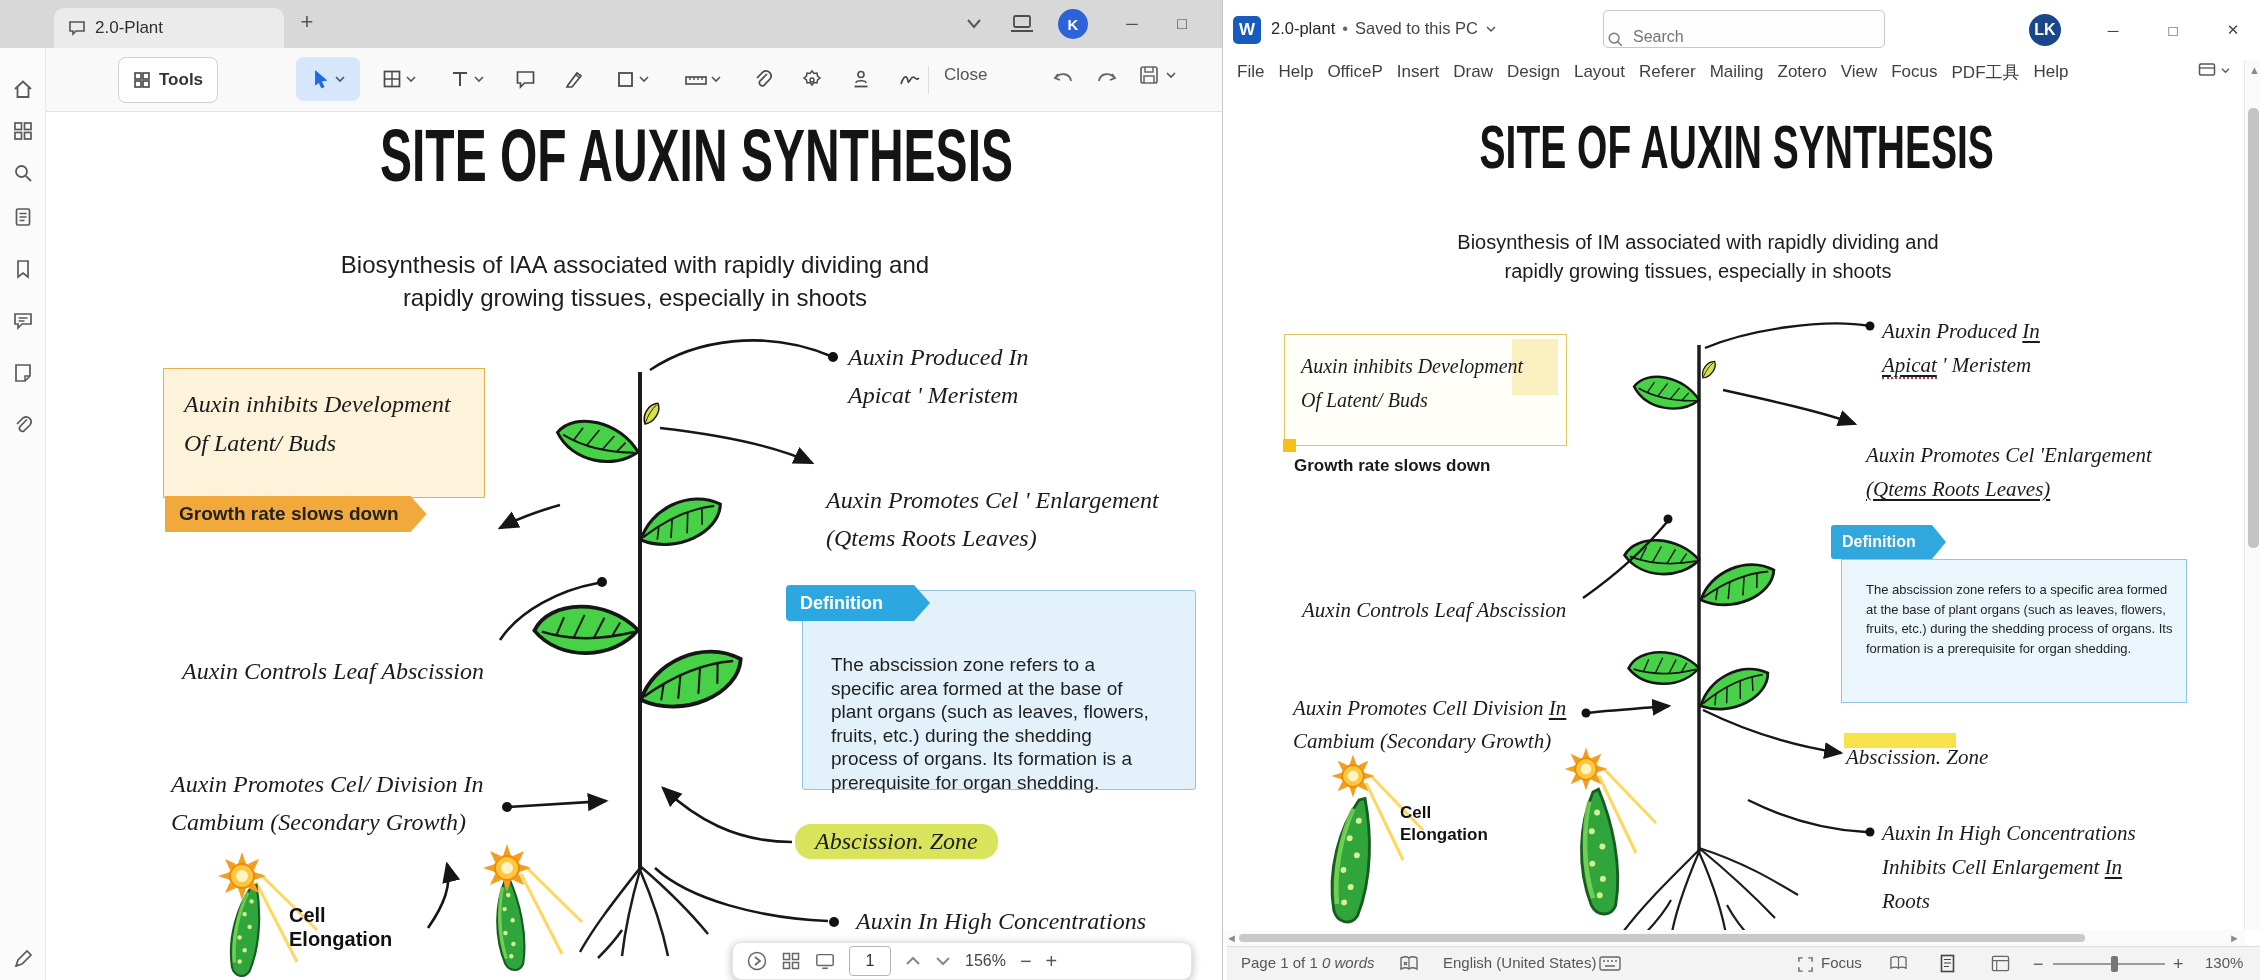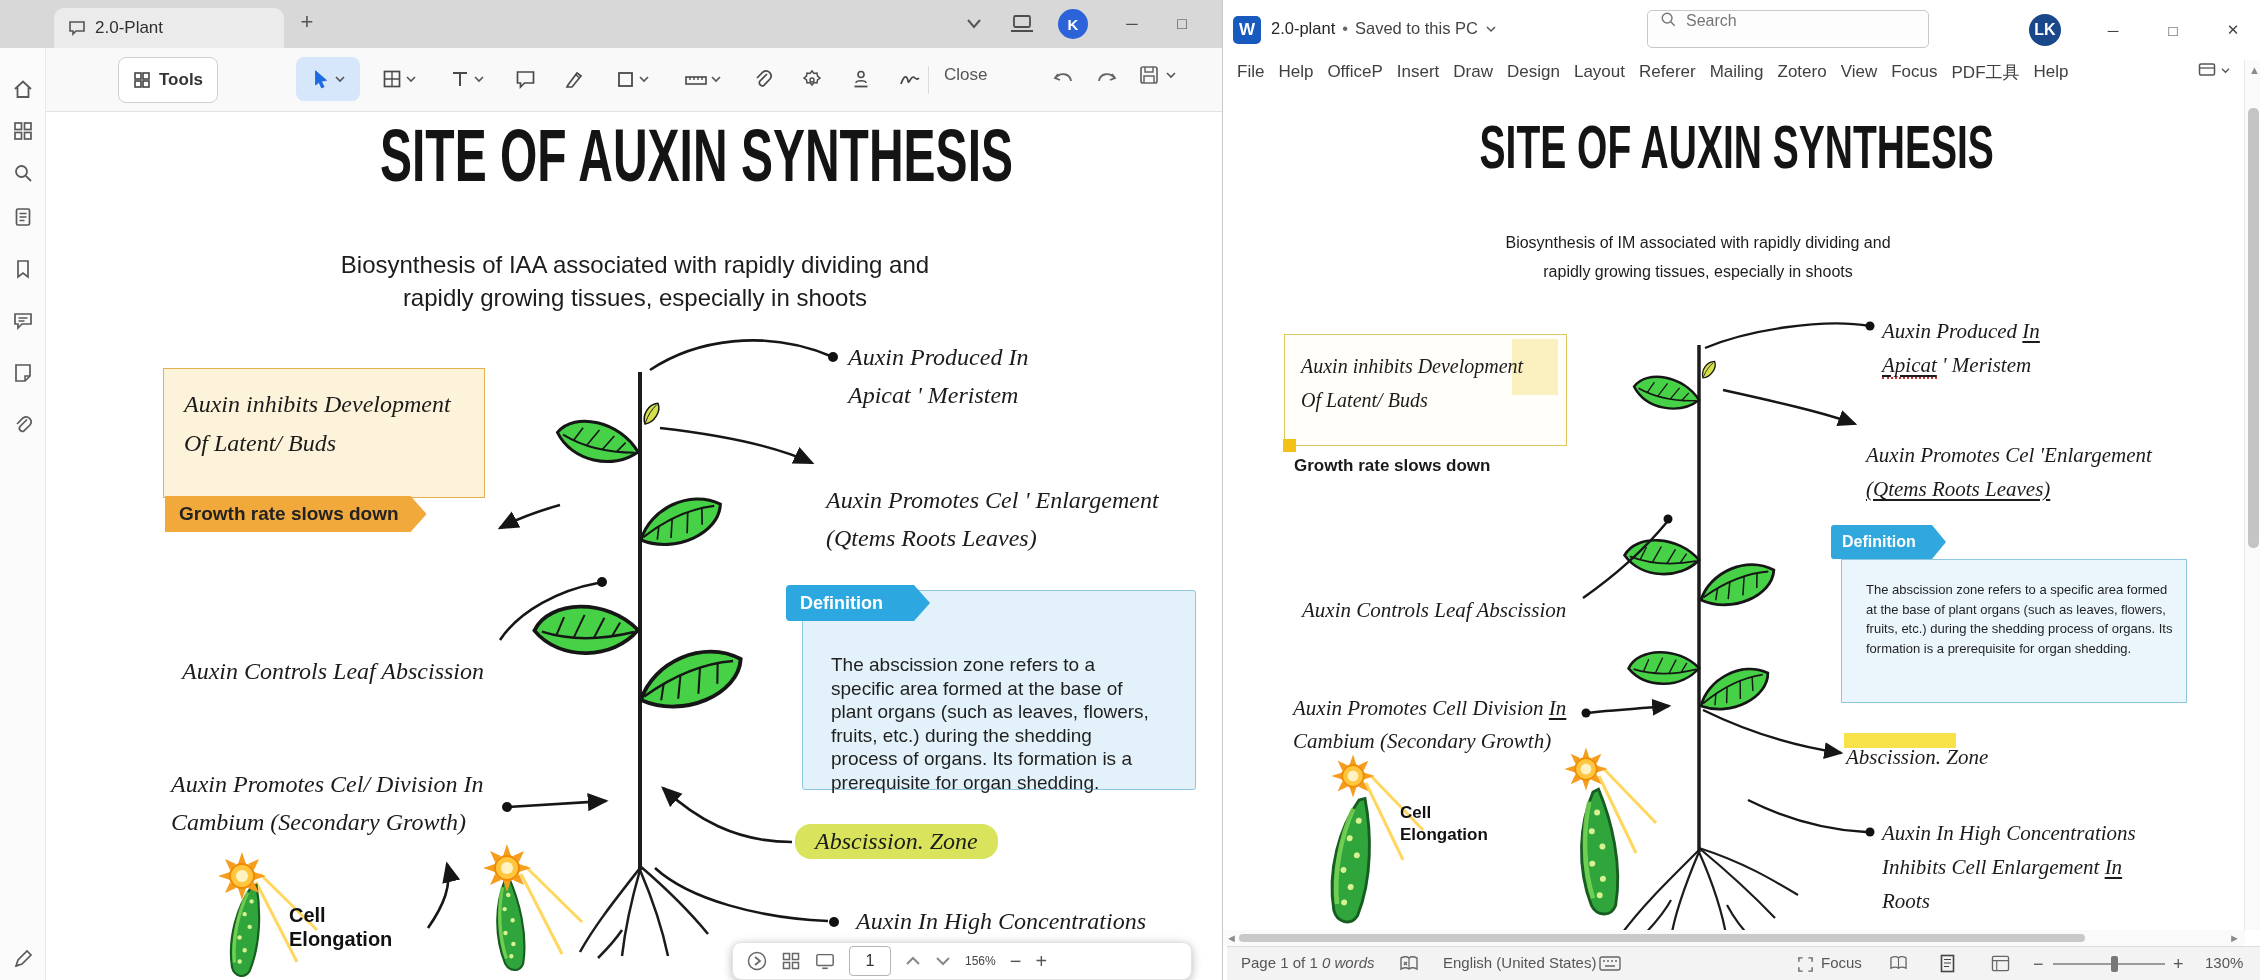--- a/index.html
+++ b/index.html
@@ -32,21 +32,21 @@
   .defbox{background:#e3f2fa;border:1px solid #8cc6e0;border-radius:3px;color:#1f1f1f;box-sizing:border-box;}
   .hl-pill{background:#d9e45c;border-radius:16px;}
   .pill{background:#fff;border:1px solid #e3e3e3;border-radius:9px;box-shadow:0 2px 10px rgba(0,0,0,.28);display:flex;align-items:center;gap:14px;padding:0 14px;box-sizing:border-box;}
   .pill .pico{width:20px;height:20px;color:#555;}
   .pageinput{width:36px;height:26px;border:1px solid #b5b5b5;border-radius:4px;text-align:center;font-size:16px;color:#333;}
 
   
   #word{left:1222px;top:0;width:1038px;height:980px;background:#fff;border-left:1px solid #c9c9c9;box-sizing:border-box;}
   #word .titlebar{left:0;top:0;width:1038px;height:60px;background:#fff;}
   .wlogo{width:28px;height:28px;border-radius:5px;background:#185abd;color:#fff;font-weight:bold;font-size:17px;display:flex;align-items:center;justify-content:center;}
-  .searchbox{width:282px;height:38px;border:1px solid #c8c8c8;border-radius:5px;background:#fdfdfd;display:flex;align-items:flex-start;gap:8px;padding:0 12px;box-sizing:border-box;margin-left:44px;}
+  .searchbox{width:282px;height:38px;border:1px solid #c8c8c8;border-radius:5px;background:#fdfdfd;display:flex;align-items:flex-end;gap:8px;padding:0 3px;box-sizing:border-box;}
   .searchbox input{border:none;outline:none;background:transparent;font-size:16px;color:#444;width:200px;}
   .avatar{border-radius:50%;color:#fff;font-weight:bold;display:flex;align-items:center;justify-content:center;}
   .winbtn{width:44px;height:36px;display:flex;align-items:center;justify-content:center;font-size:15px;color:#444;}
   #word .menubar{left:0;top:60px;width:1038px;height:24px;display:flex;align-items:center;gap:14px;padding-left:14px;box-sizing:border-box;}
   .mi{font-size:17px;color:#404040;white-space:nowrap;}
   .wnote{background:#fffef9;border:1.2px solid #dfc65e;box-sizing:border-box;}
   .wdeftag{background:#31a8dd;color:#fff;font-weight:bold;clip-path:polygon(0 0,calc(100% - 14px) 0,100% 50%,calc(100% - 14px) 100%,0 100%);display:flex;align-items:center;border-radius:3px 0 0 3px;}
   .wdefbox{background:#eaf6fc;border:1px solid #8cc6e0;color:#1f1f1f;box-sizing:border-box;}
   #word .statusbar{left:4px;top:946px;width:1038px;height:34px;background:#f3f3f3;border-top:1px solid #dcdcdc;box-sizing:border-box;font-size:15px;color:#565656;}
   .stitem{position:absolute;top:7px;white-space:nowrap;}
@@ -379,21 +379,21 @@
           <rect x="2" y="3" width="18" height="12" rx="1.5" fill="none" stroke="#666" stroke-width="1.6"></rect>
           <path d="M8,18 h6" stroke="#666" stroke-width="1.8"></path>
         </svg>
       <input class="pageinput" value="1" style="">
       <svg class="pico" style="width:16px;" viewBox="0 0 16 12">
           <polyline points="2,9 8,3 14,9" fill="none" stroke="#888" stroke-width="2"></polyline>
         </svg>
       <svg class="pico" style="width:16px;" viewBox="0 0 16 12">
           <polyline points="2,3 8,9 14,3" fill="none" stroke="#888" stroke-width="2"></polyline>
         </svg>
-      <span style="font-size:12px;color:#444;">156%</span>
+      <span style="font-size:16px;color:#444;">156%</span>
       <span style="font-size:20px;color:#555;">−</span>
       <span style="font-size:20px;color:#555;">+</span>
     </div>
   </div>
 
   <div id="word" class="abs">
 
     <div class="abs titlebar">
       <div class="abs wlogo" style="left:10px;top:16px;">W</div>
       <div class="abs flex" style="left:48px;top:19px;gap:7px;font-size:16.5px;color:#262626;">
@@ -485,21 +485,21 @@
         <path d="M376,776 L413,853" fill="none"></path>
           <path d="M380,768 L433,823" fill="none"></path>
       </g>
       <use href="#pod" transform="translate(136,800) rotate(7) scale(1.15)"></use>
       <use href="#pod" transform="translate(370,792) rotate(-5) scale(1.15)"></use>
       <use href="#sun" transform="translate(130,776) scale(0.9)"></use>
       <use href="#sun" transform="translate(363,769) scale(0.9)"></use>
     </svg>
 
     <div class="abs ptitle" style="left:200px;top:112px;width:514px;font-size:50px;transform:scale(0.78,1.22);transform-origin:center top;">SITE OF AUXIN SYNTHESIS</div>
-    <div class="abs psub" style="left:180px;top:228px;width:590px;font-size:16px;line-height:29px;">
+    <div class="abs psub" style="left:180px;top:228px;width:590px;font-size:20px;line-height:29px;">
       <div>Biosynthesis of IM associated with rapidly dividing and</div>
       <div>rapidly growing tissues, especially in shoots</div>
     </div>
 
     <div class="abs wnote" style="left:61px;top:334px;width:283px;height:112px;padding:14px 16px;">
       <div class="abs" style="right:8px;top:4px;width:46px;height:56px;background:#fbf0c0;"></div>
       <div class="ser" style="font-size:20px;line-height:34px;position:relative;">
         <div>Auxin inhibits Development</div>
         <div>Of Latent/ Buds</div>
       </div>

